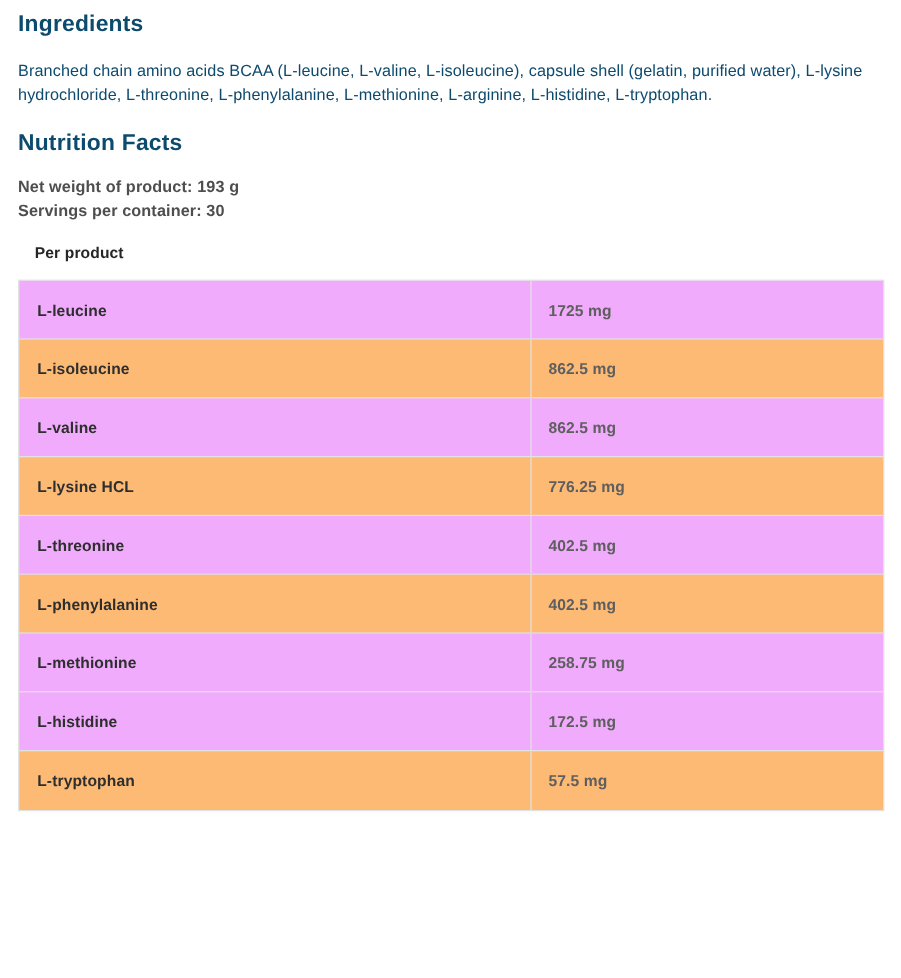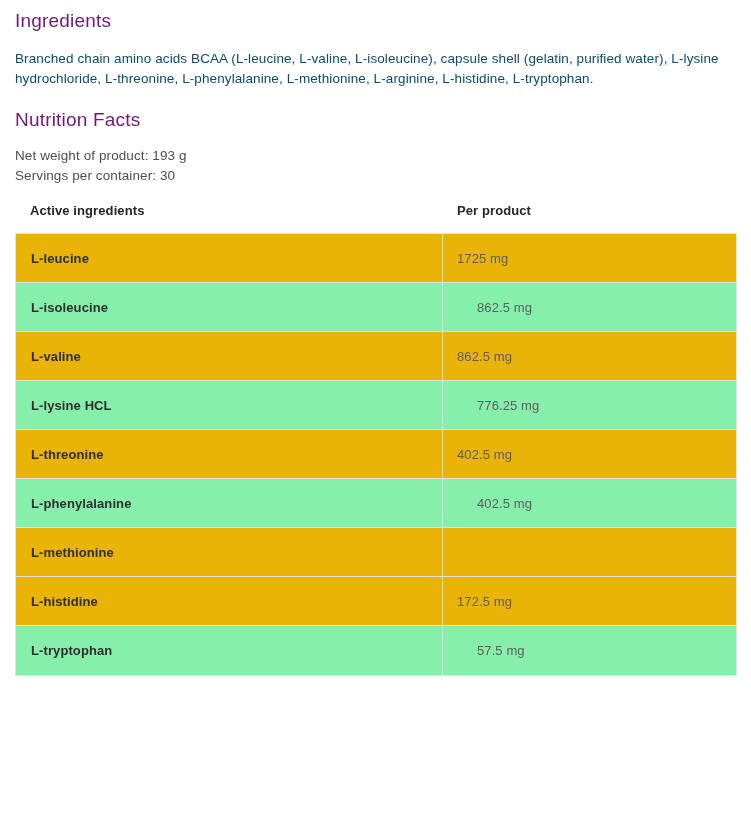--- a/index.html
+++ b/index.html
@@ -9,80 +9,81 @@
     height: 815px;
     overflow: hidden;
     font-family: "Liberation Sans", sans-serif;
     color: #4e4e4e;
   }
   .page { padding: 9px 14px 0 15px; }
 
   .section-title {
     font-size: 19px;
     line-height: 24px;
-    font-weight: 400;
-    color: #701a75;
+    font-weight: 700;
+    color: #0c4a6e;
     letter-spacing: 0.2px;
   }
   .body-text {
     margin-top: 16px;
     font-size: 13.5px;
     line-height: 20px;
     color: #0c4a6e;
     letter-spacing: 0.1px;
     max-width: 722px;
   }
   .nutrition-title { margin-top: 19px; }
 
   .serving-info { margin-top: 14px; }
   .serving-info p {
     font-size: 13.5px;
     line-height: 20px;
     color: #4e4e4e;
     letter-spacing: 0.1px;
+    font-weight: bold;
   }
 
   .table-header {
     display: flex;
     margin-top: 17px;
     margin-bottom: 15px;
     font-size: 13px;
     font-weight: 700;
     color: #262626;
     letter-spacing: 0.1px;
   }
   .table-header .col-ingredient { width: 428px; padding-left: 15px; }
   .table-header .col-amount { padding-left: 14px; }
 
   .nutrition-table { border: 1px solid #e2e2e2; width: 722px; }
   .t-row {
     display: flex;
     height: 49px;
     border-bottom: 1px solid #e2e2e2;
-    background: #eab308;
+    background: #f0abfc;
   }
   .t-row:last-child { border-bottom: none; }
-  .t-row.alt { background: #86efac; gap: 20px; }
+  .t-row.alt { background: #fdba74; }
   .cell {
     display: flex;
     align-items: center;
     font-size: 13px;
     letter-spacing: 0.1px;
   }
   .cell-ingredient {
     width: 427px;
     padding-left: 15px;
     border-right: 1px solid #e2e2e2;
     font-weight: 600;
     color: #2e2e2e;
   }
   .cell-amount {
     flex: 1;
     padding-left: 14px;
-    font-weight: 400;
+    font-weight: 700;
     color: #5e5e5e;
   }
 </style>
 </head>
 <body>
 
 <div class="page">
 
   <section>
     <h2 class="section-title">Ingredients</h2>
@@ -91,21 +92,20 @@
 
   <section>
     <h2 class="section-title nutrition-title">Nutrition Facts</h2>
 
     <div class="serving-info">
       <p>Net weight of product: 193 g</p>
       <p>Servings per container: 30</p>
     </div>
 
     <div class="table-header">
-      <div class="col-ingredient">Active ingredients</div>
       <div class="col-amount">Per product</div>
     </div>
 
     <div class="nutrition-table" id="nutrition-table">
         <div class="t-row">
           <div class="cell cell-ingredient">L-leucine</div>
           <div class="cell cell-amount">1725 mg</div>
         </div>
         <div class="t-row alt">
           <div class="cell cell-ingredient">L-isoleucine</div>
@@ -122,20 +122,21 @@
         <div class="t-row">
           <div class="cell cell-ingredient">L-threonine</div>
           <div class="cell cell-amount">402.5 mg</div>
         </div>
         <div class="t-row alt">
           <div class="cell cell-ingredient">L-phenylalanine</div>
           <div class="cell cell-amount">402.5 mg</div>
         </div>
         <div class="t-row">
           <div class="cell cell-ingredient">L-methionine</div>
+          <div class="cell cell-amount">258.75 mg</div>
         </div>
         <div class="t-row">
           <div class="cell cell-ingredient">L-histidine</div>
           <div class="cell cell-amount">172.5 mg</div>
         </div>
         <div class="t-row alt">
           <div class="cell cell-ingredient">L-tryptophan</div>
           <div class="cell cell-amount">57.5 mg</div>
         </div>
       </div>

